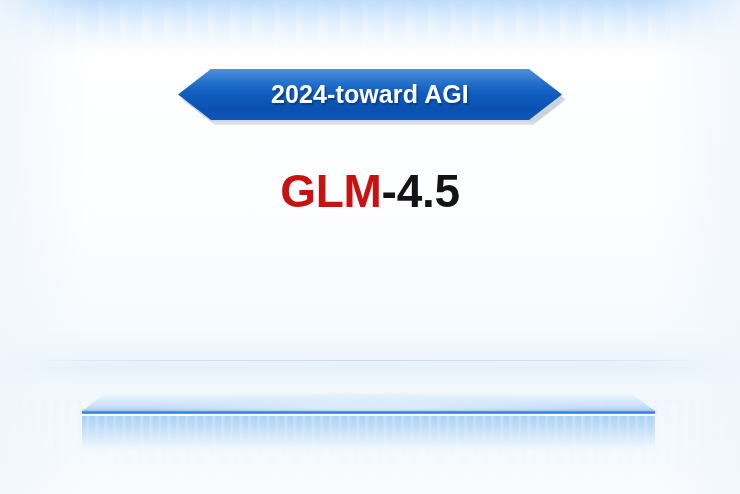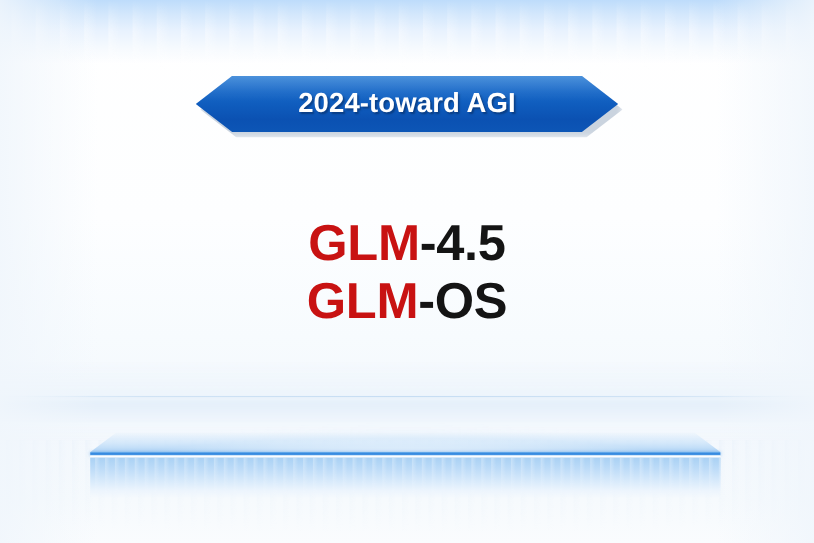--- a/index.html
+++ b/index.html
@@ -270,21 +270,20 @@
 
   .product-stack {
     position: absolute;
     left: 0;
     right: 0;
     top: 168px;
     display: flex;
     flex-direction: column;
     align-items: center;
     gap: 7px;
-    margin-top: 29px;
   }
 
   .product-line {
     font-size: 46px;
     font-weight: bold;
     line-height: 1.0;
     letter-spacing: -0.3px;
     white-space: nowrap;
   }
 
@@ -316,23 +315,20 @@
     </div>
     <div class="banner-hi"></div>
   </div>
 
   <div class="product-stack">
 
     <div class="product-line">
       <span class="brand">GLM</span><span class="variant">-4.5</span>
     </div>
 
-    <div class="product-line">
-      <span class="brand">GLM</span><span class="variant">-OS</span>
-    </div>
 
 
   </div>
 
   <div class="stage">
     <div class="stage-glow"></div>
     <div class="stage-top"></div>
     <div class="stage-top-sheen"></div>
     <div class="stage-edge"></div>
     <div class="stage-edge-hi"></div>

